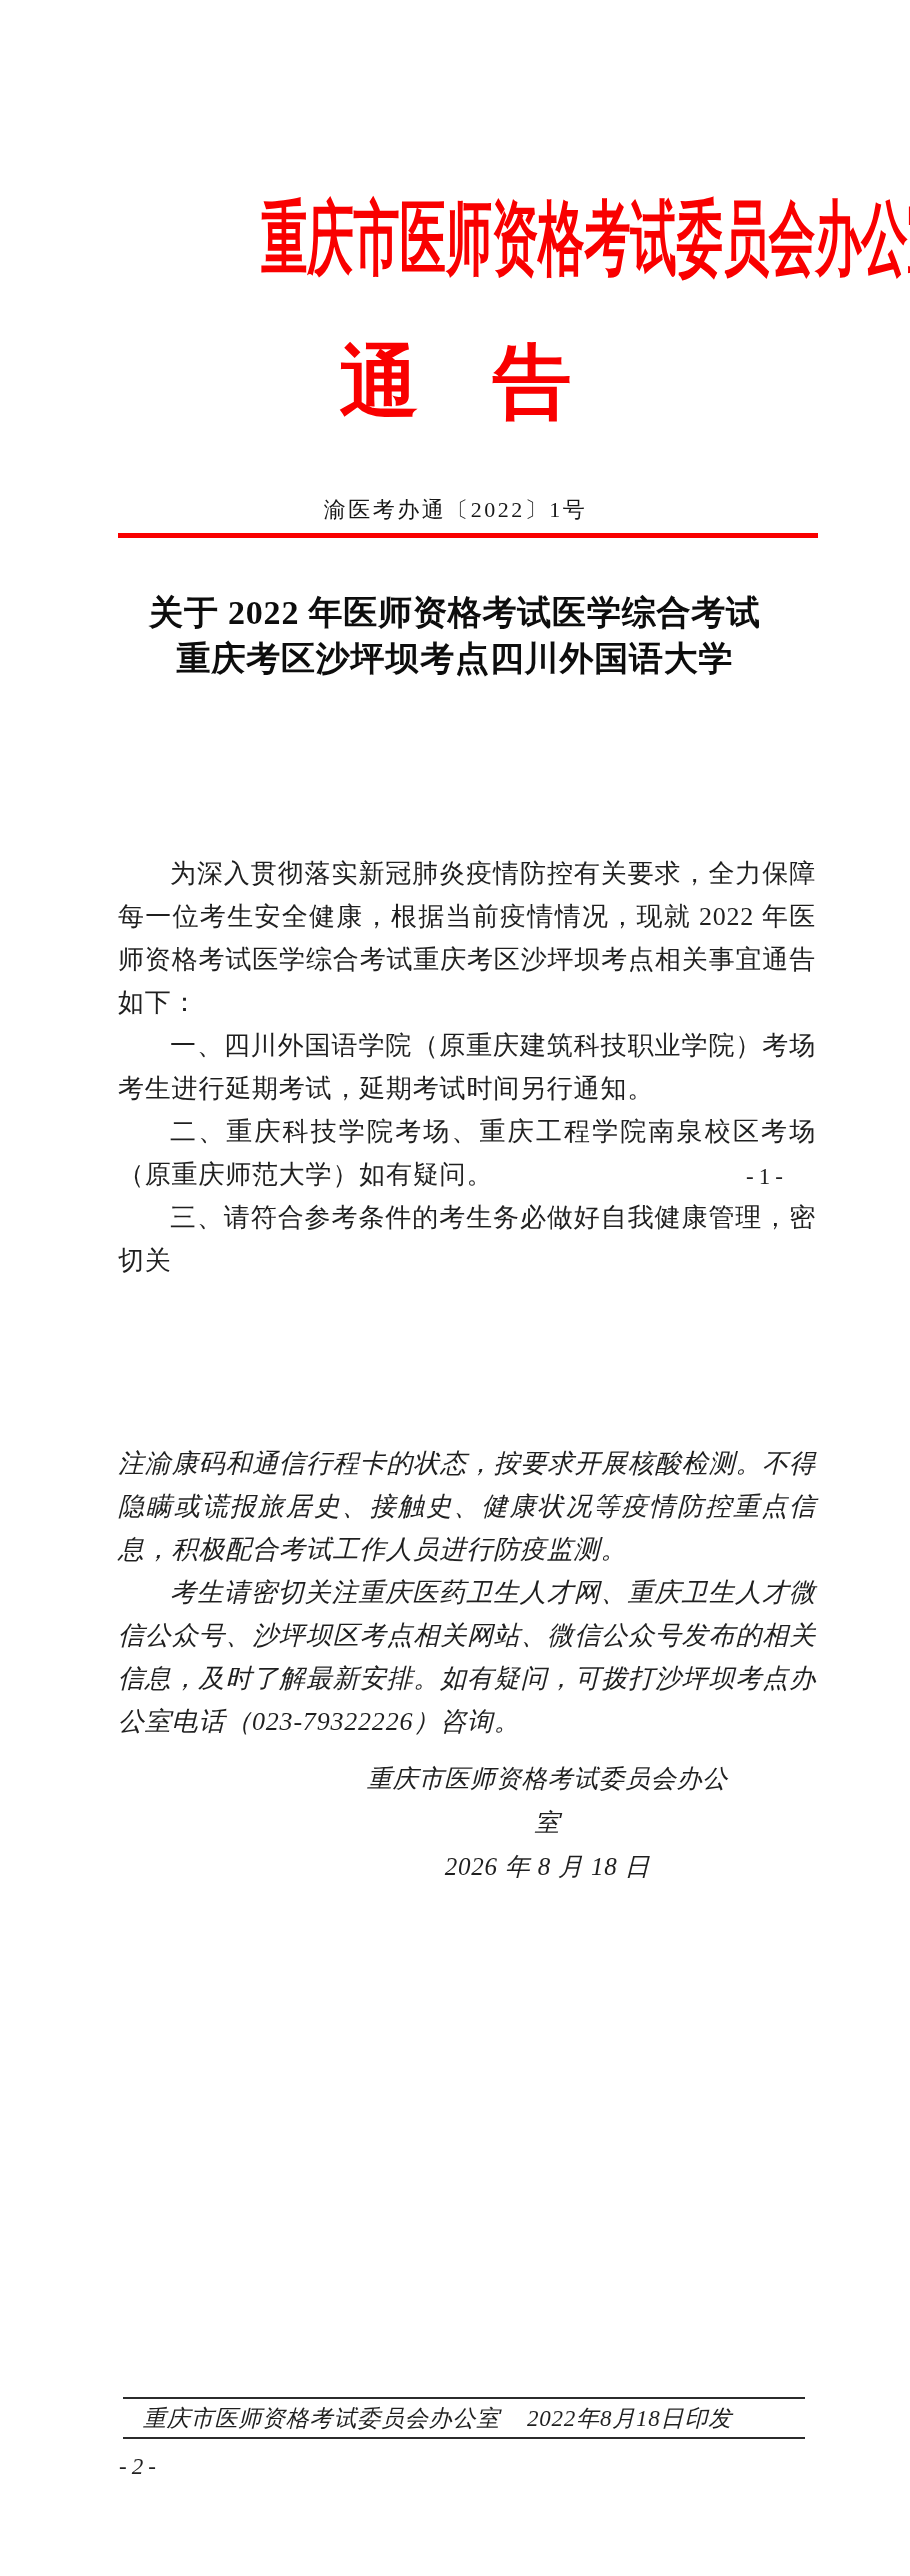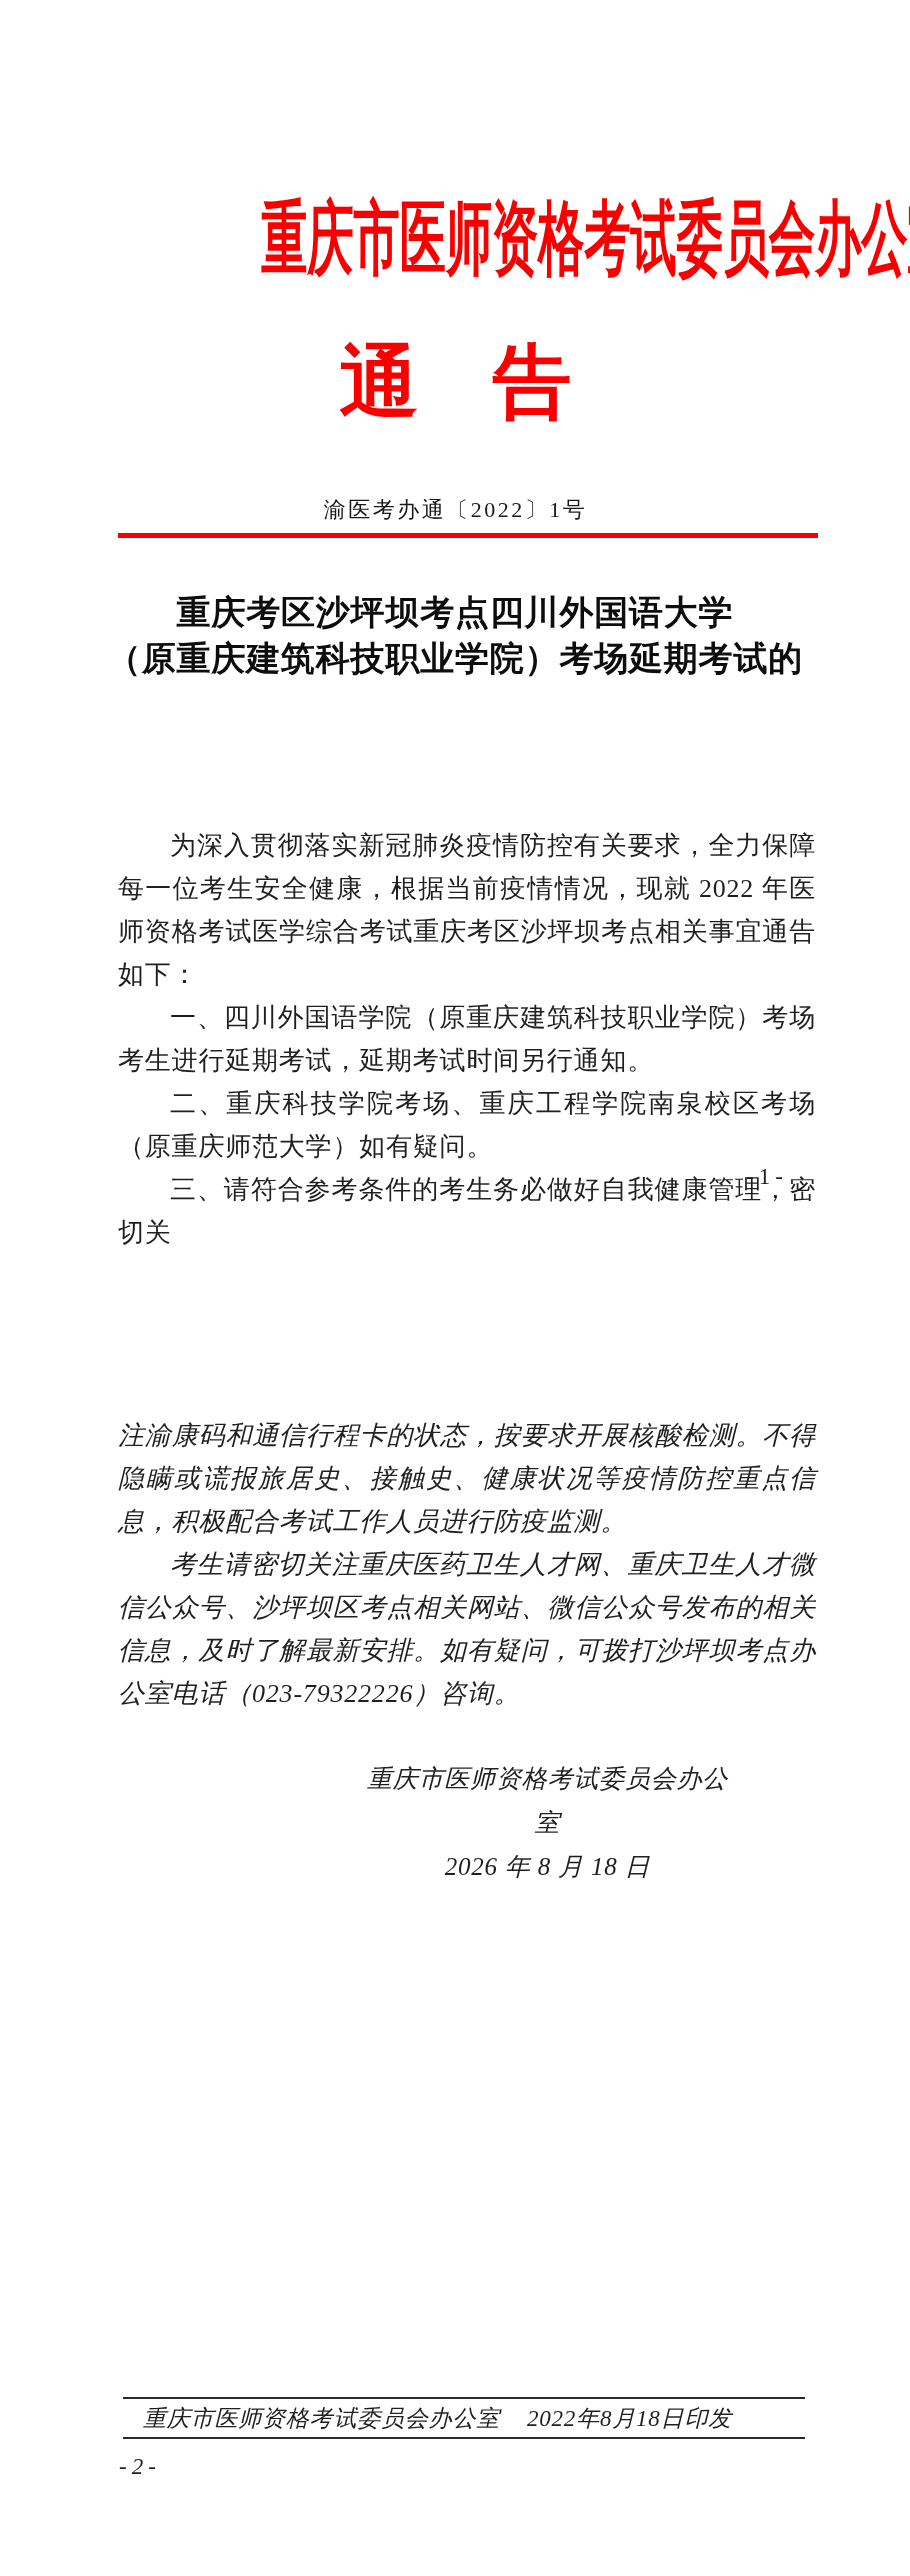--- a/index.html
+++ b/index.html
@@ -44,21 +44,21 @@
   .title{
     position:absolute;top:590px;left:106px;width:698px;
     text-align:center;font-size:34px;font-weight:bold;color:#0d0d0d;
     line-height:46px;letter-spacing:0.8px;
   }
 
   
   .body-block{
     position:absolute;left:118px;width:698px;
     font-size:26px;line-height:43px;letter-spacing:0.8px;
-    color:#1f1f1f;text-align:justify;text-justify:inter-ideograph;
+    color:#1f1f1f;text-align:justify;text-justify:inter-ideograph;margin-top:28px;
   }
   .body-block p{margin:0;padding:0;}
   .body-block p.indent{text-indent:2em;}
   .body1{top:824px;}
   .body2{top:126px;}
 
   .page-num{
     position:absolute;font-size:23px;color:#222;letter-spacing:5px;line-height:25px;
   }
   .pn1{top:1164px;left:746px;}
@@ -94,22 +94,22 @@
     <div class="notice-type">
       <span>通</span>
       <span>告</span>
     </div>
 
     <div class="doc-number">渝医考办通〔2022〕1号</div>
 
     <div class="red-rule"></div>
 
     <div class="title">
+      <div>关于 2022 年医师资格考试医学综合考试</div>
       <div>重庆考区沙坪坝考点四川外国语大学</div>
-      <div>（原重庆建筑科技职业学院）考场延期考试的</div>
     </div>
 
     <div class="body-block body1">
       <p class="indent">为深入贯彻落实新冠肺炎疫情防控有关要求，全力保障每一位考生安全健康，根据当前疫情情况，现就 2022 年医师资格考试医学综合考试重庆考区沙坪坝考点相关事宜通告如下：</p>
       <p class="indent">一、四川外国语学院（原重庆建筑科技职业学院）考场考生进行延期考试，延期考试时间另行通知。</p>
       <p class="indent">二、重庆科技学院考场、重庆工程学院南泉校区考场（原重庆师范大学）如有疑问。</p>
       <p class="indent">三、请符合参考条件的考生务必做好自我健康管理，密切关</p>
     </div>
 
     <div class="page-num pn1">-1-</div>

